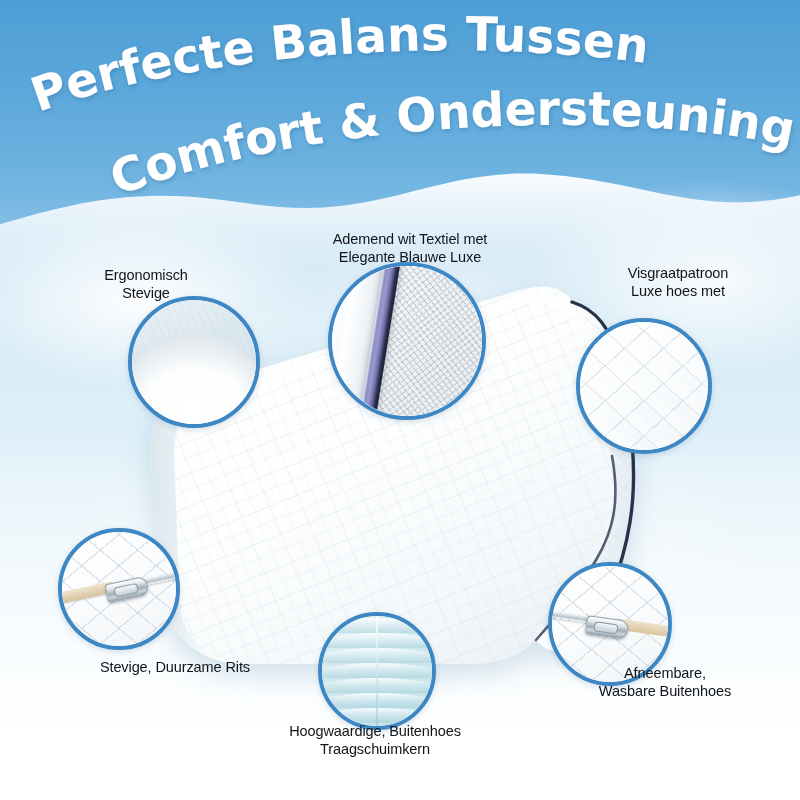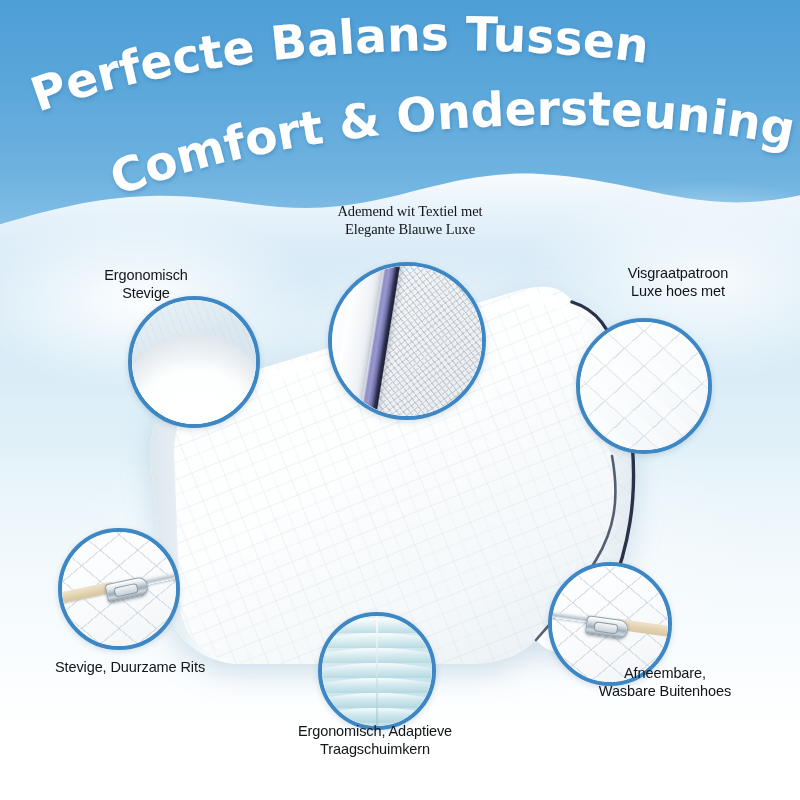--- a/index.html
+++ b/index.html
@@ -252,23 +252,23 @@
     z-index: 50;
     color: #111418;
     font-family: "Liberation Sans", sans-serif;
     font-size: 14.5px;
     line-height: 1.26;
     text-align: center;
     white-space: nowrap;
     letter-spacing: -0.1px;
   }
   .label.l-ergo    { left: 36px;  top: 266px; width: 220px; }
-  .label.l-bies    { left: 300px; top: 202px; width: 220px; font-family: Liberation Serif, serif; }
+  .label.l-bies    { left: 300px; top: 230px; width: 220px; }
   .label.l-luxe    { left: 568px; top: 264px; width: 220px; }
-  .label.l-rits    { left: 10px;  top: 658px; width: 240px; }
+  .label.l-rits    { left: 10px;  top: 658px; width: 240px; text-align: right; }
   .label.l-foam    { left: 265px; top: 722px; width: 220px; }
   .label.l-hoes    { left: 545px; top: 664px; width: 240px; }
 </style>
 </head>
 <body>
 
 <div id="infographic">
 
   <div class="bg-sky"></div>
 
@@ -474,21 +474,21 @@
   <div class="label l-luxe">
     <div>Visgraatpatroon</div>
     <div>Luxe hoes met</div>
   </div>
 
   <div class="label l-rits">
     <div>Stevige, Duurzame Rits</div>
   </div>
 
   <div class="label l-foam">
-    <div>Ergonomisch, Adaptieve</div>
+    <div>Hoogwaardige, Buitenhoes</div>
     <div>Traagschuimkern</div>
   </div>
 
   <div class="label l-hoes">
     <div>Afneembare,</div>
     <div>Wasbare Buitenhoes</div>
   </div>
 
 </div>
 

